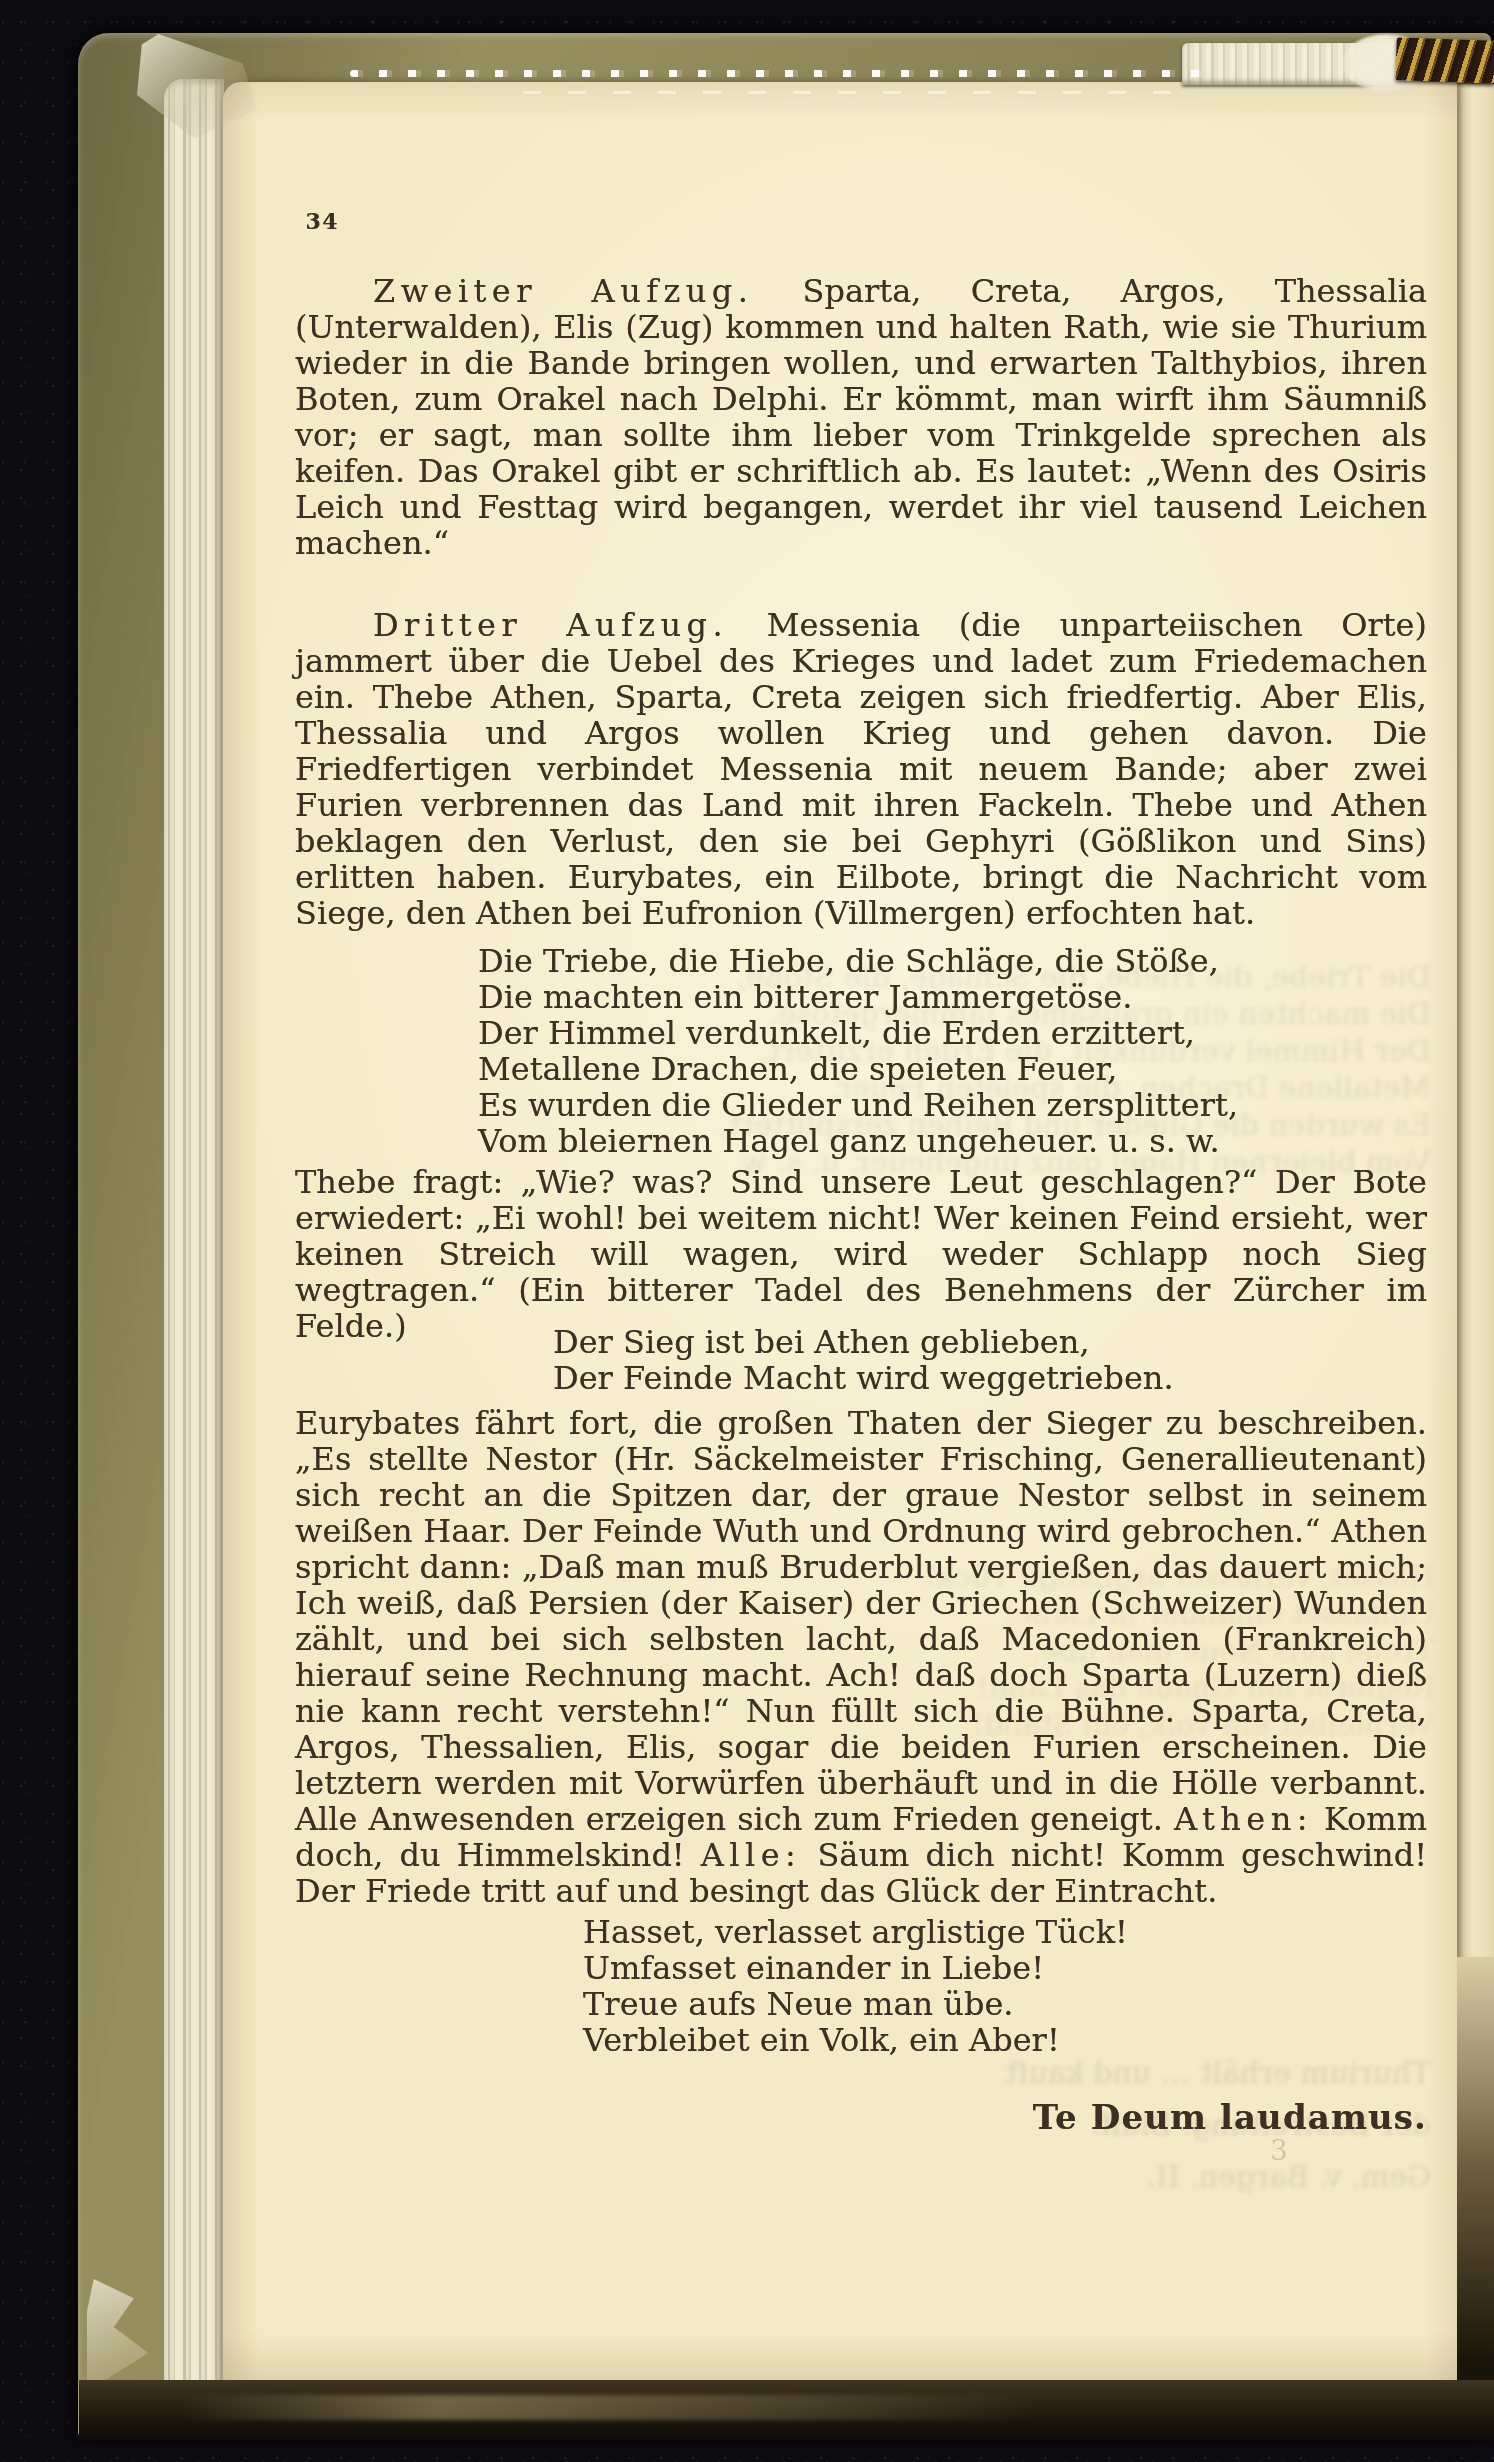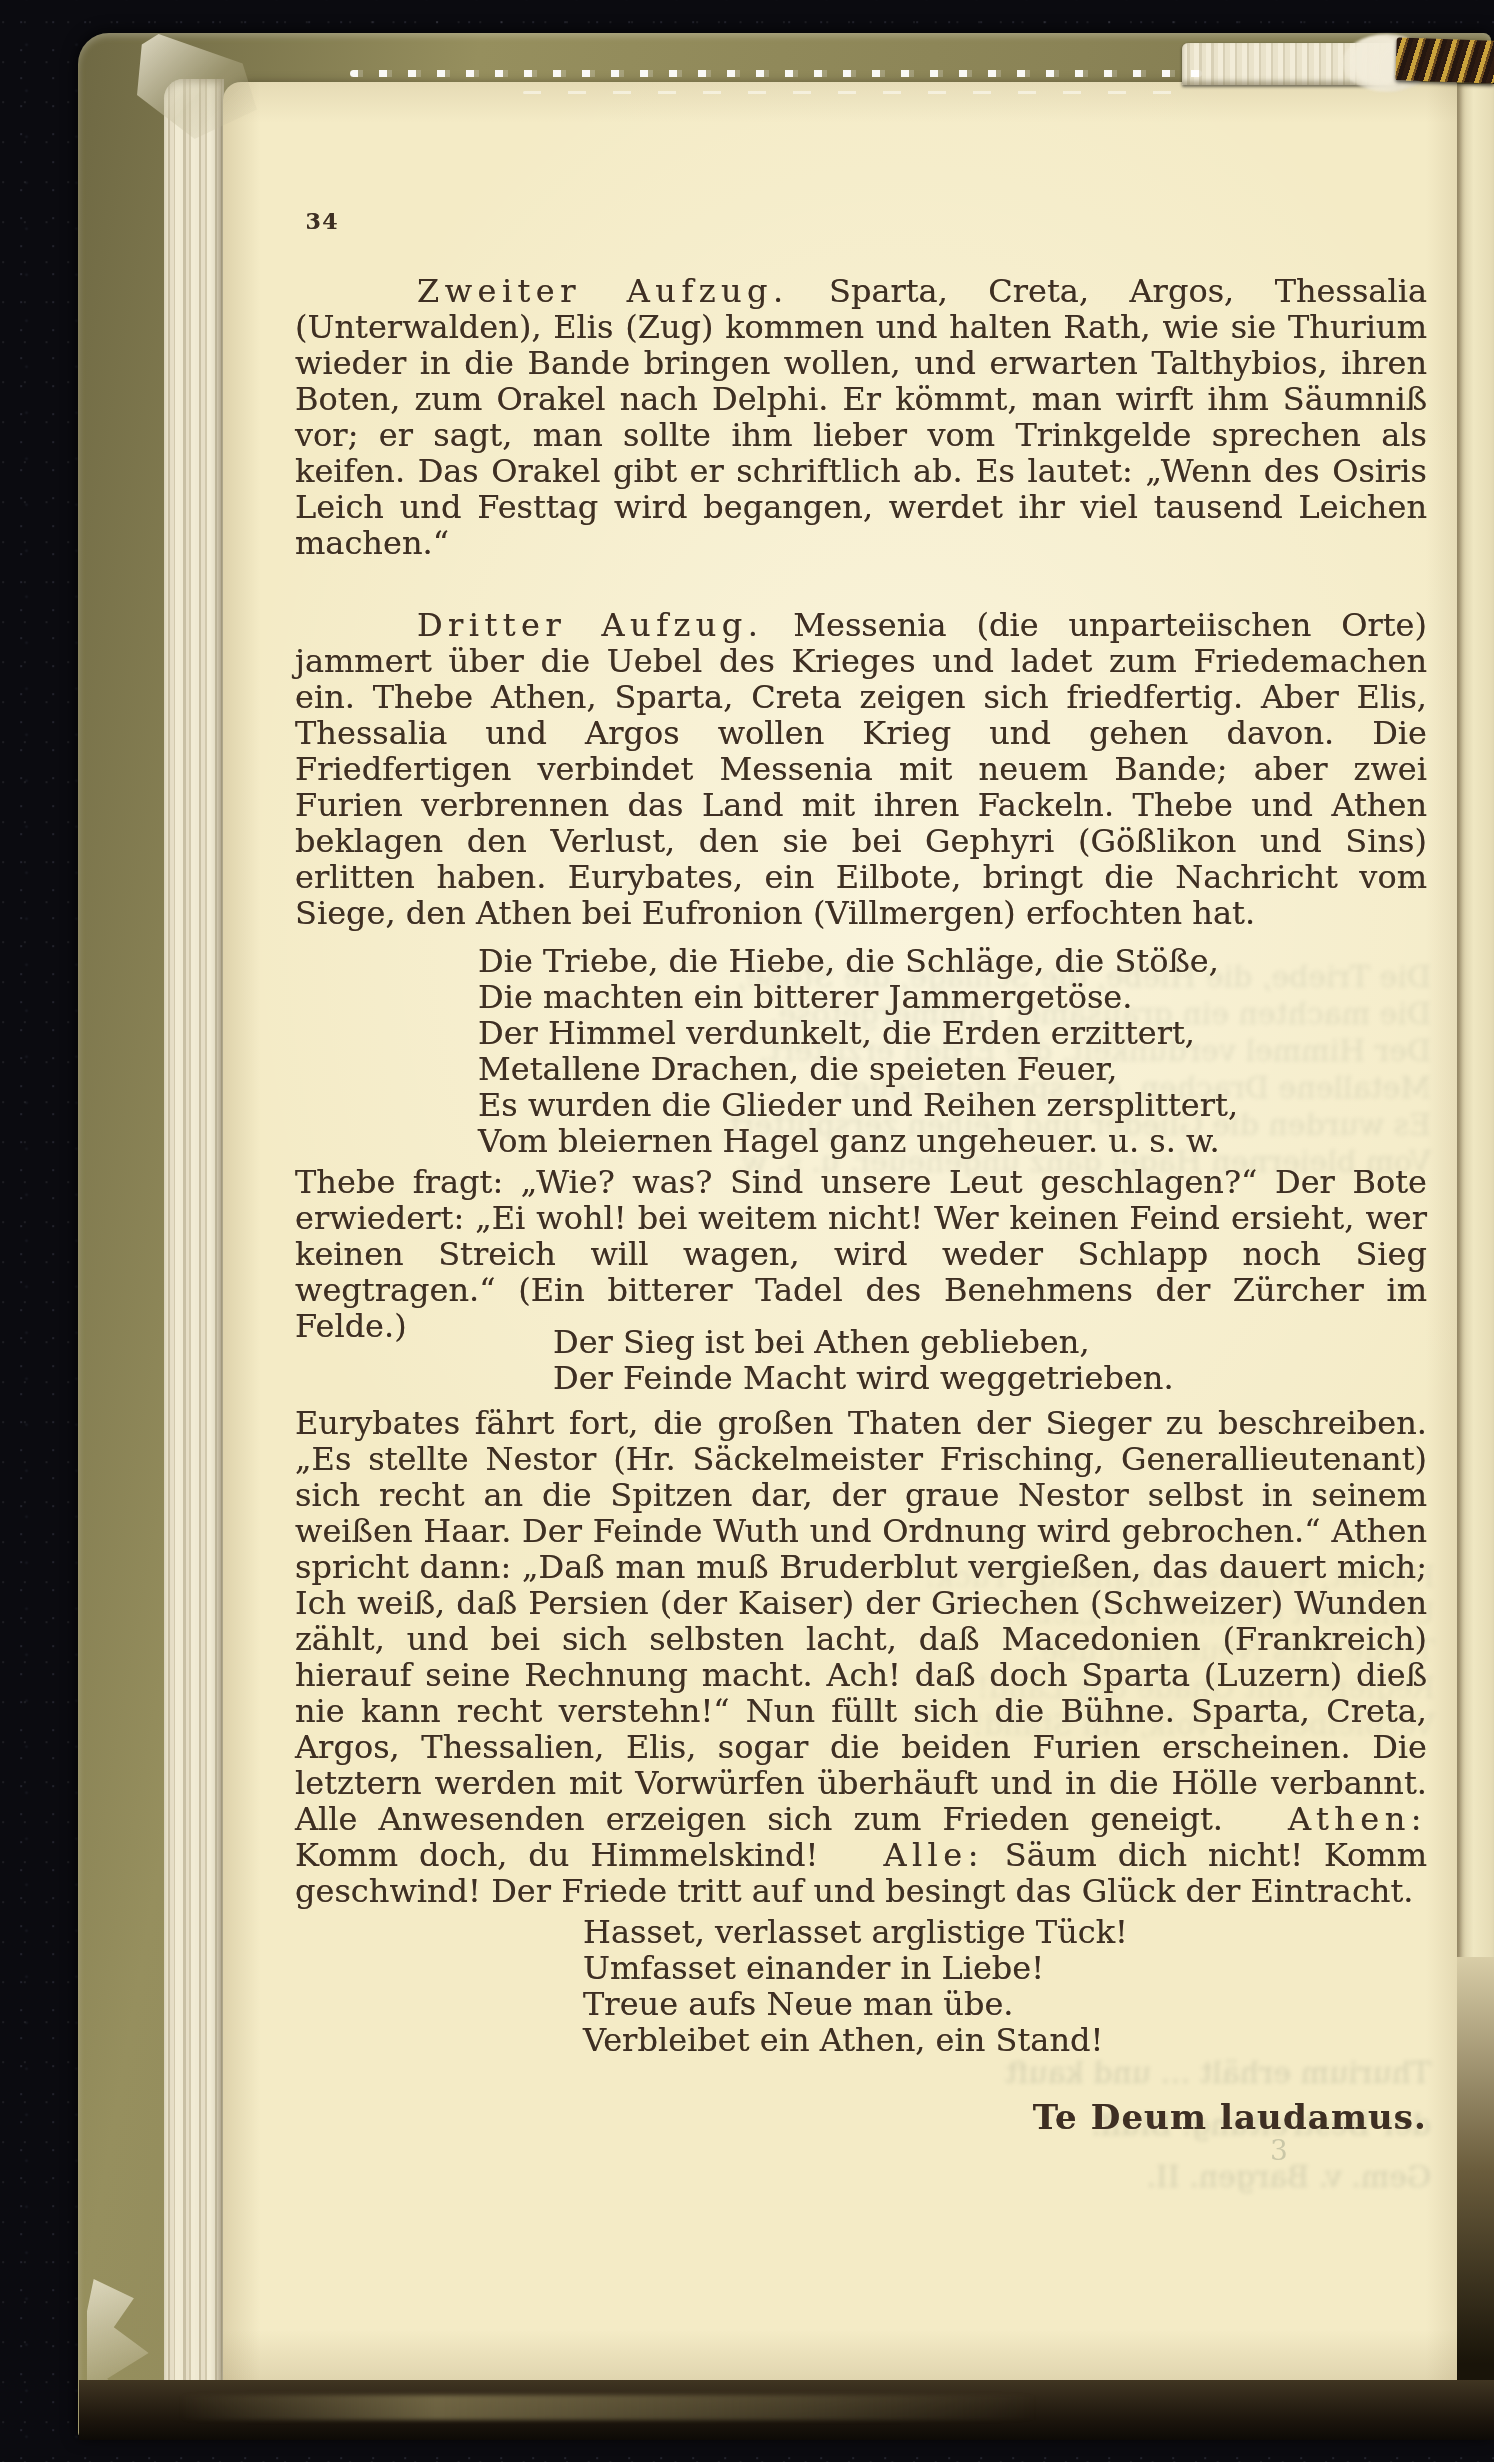--- a/index.html
+++ b/index.html
@@ -102,21 +102,21 @@
 
   
   .text{
     position:absolute;left:295px;top:0;width:1132px;height:2462px;
     color:#3e2f23;font-size:32px;line-height:36px;
     text-shadow:0 0 0.4px rgba(62,47,35,0.55);
   }
   .pagenum{position:absolute;left:10.5px;top:203px;font-size:22px;font-weight:bold;letter-spacing:1.5px;}
   .para{position:absolute;width:100%;text-align:justify;}
   .indent{text-indent:78px;}
-  .sp{letter-spacing:0.17em;margin-left:44px;}
+  .sp{letter-spacing:0.17em;}
   .verse{position:absolute;}
   .verse .vline{white-space:nowrap;}
   .tedeum{
     position:absolute;top:2099px;width:100%;text-align:right;
     font-weight:bold;font-size:34px;letter-spacing:1.1px;
   }
 
   
   .bt{
     position:absolute;color:#6f7a66;transform:scaleX(-1);
@@ -195,20 +195,20 @@
         <div class="vline">Der Sieg ist bei Athen geblieben,</div>
         <div class="vline">Der Feinde Macht wird weggetrieben.</div>
       </div>
 
     <div class="para" style="top:1405px"><span>Eurybates fährt fort, die großen Thaten der Sieger zu beschreiben. „Es stellte Nestor (Hr. Säckelmeister Frisching, Generallieutenant) sich recht an die Spitzen dar, der graue Nestor selbst in seinem weißen Haar. Der Feinde Wuth und Ordnung wird gebrochen.“ Athen spricht dann: „Daß man muß Bruderblut vergießen, das dauert mich; Ich weiß, daß Persien (der Kaiser) der Griechen (Schweizer) Wunden zählt, und bei sich selbsten lacht, daß Macedonien (Frankreich) hierauf seine Rechnung macht. Ach! daß doch Sparta (Luzern) dieß nie kann recht verstehn!“ Nun füllt sich die Bühne. Sparta, Creta, Argos, Thessalien, Elis, sogar die beiden Furien erscheinen. Die letztern werden mit Vorwürfen überhäuft und in die Hölle verbannt. Alle Anwesenden erzeigen sich zum Frieden geneigt. </span><span class="sp">Athen:</span><span> Komm doch, du Himmelskind! </span><span class="sp">Alle:</span><span> Säum dich nicht! Komm geschwind! Der Friede tritt auf und besingt das Glück der Eintracht.</span></div>
 
     <div class="verse" style="top:1914px;left:288px">
         <div class="vline">Hasset, verlasset arglistige Tück!</div>
         <div class="vline">Umfasset einander in Liebe!</div>
         <div class="vline">Treue aufs Neue man übe.</div>
-        <div class="vline">Verbleibet ein Athen, ein Stand!</div>
+        <div class="vline">Verbleibet ein Volk, ein Aber!</div>
       </div>
 
     <div class="tedeum">Te Deum laudamus.</div>
   </div>
 
 </div>
 
 
 </body></html>

